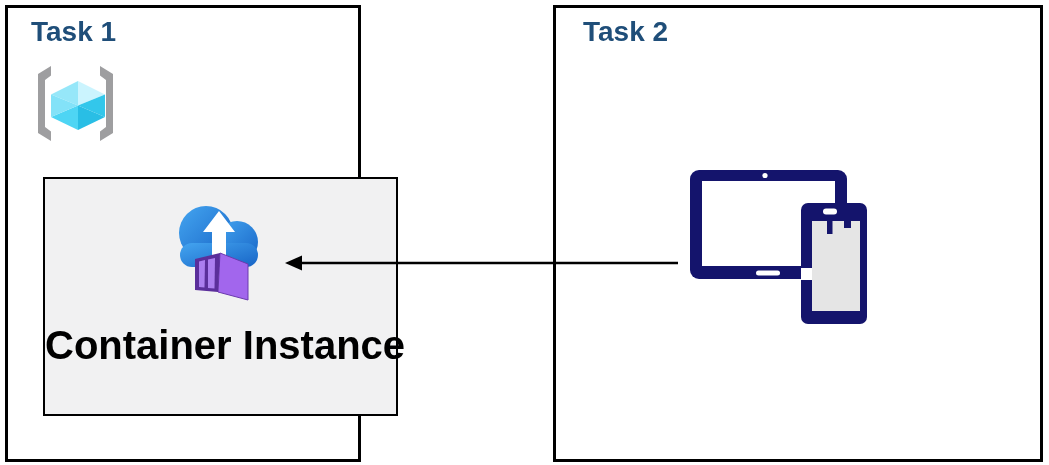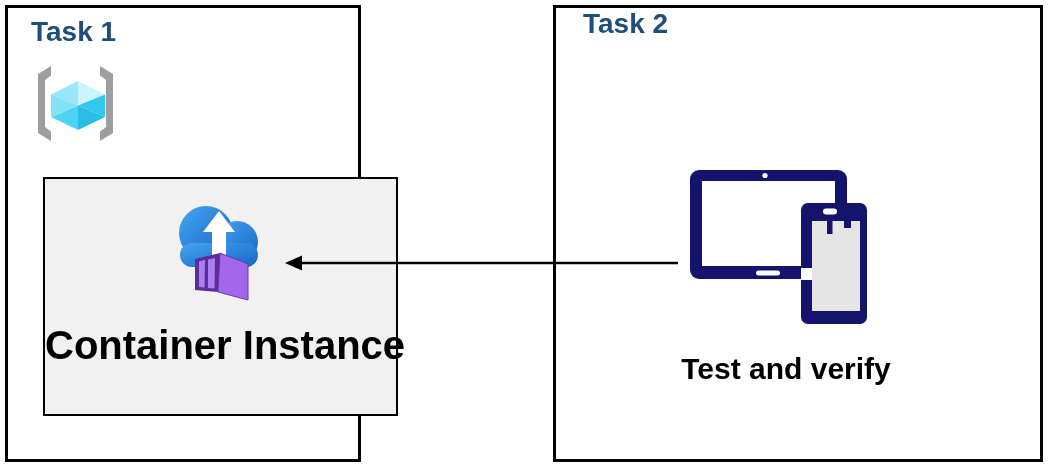--- a/index.html
+++ b/index.html
@@ -34,21 +34,21 @@
   .task1-box { left: 5px; top: 5px; width: 356px; height: 457px; }
   .task2-box { left: 553px; top: 5px; width: 490px; height: 457px; }
   .box-title {
     position: absolute;
     font-size: 28px;
     font-weight: 700;
     color: var(--task-title);
     white-space: nowrap;
   }
   .task1-title { left: 23px; top: 8px; }
-  .task2-title { left: 27px; top: 0; }
+  .task2-title { left: 27px; top: 8px; }
   .rg-icon { position: absolute; left: 25px; top: 55px; width: 85px; height: 80px; }
   .rg-name {
     position: absolute;
     left: 122px; top: 76px;
     font-size: 31px;
     font-weight: 700;
     color: var(--text);
     white-space: nowrap;
   }
   .inner-box {
@@ -141,21 +141,20 @@
         <g>
           <rect x="116" y="37" width="66" height="121" rx="7" style="fill:var(--navy)"></rect>
           <rect x="127" y="55" width="48" height="90" style="fill:var(--phone-screen)"></rect>
           <rect x="138" y="42.5" width="14" height="6" rx="3" fill="#ffffff"></rect>
           <rect x="116" y="102" width="11" height="12" fill="#ffffff"></rect>
           <rect x="142" y="55" width="5.5" height="13" style="fill:var(--navy)"></rect>
           <rect x="159" y="55" width="7" height="7" style="fill:var(--navy)"></rect>
         </g>
       </svg>
     </div>
-    <div class="t2-label">Test and verify</div>
   </div>
 
   <svg class="arrow-svg" width="402" height="32" viewBox="0 0 402 32">
     <line x1="398" y1="15" x2="18" y2="15" stroke="#000000" stroke-width="2.6"></line>
     <polygon points="5,15 22,7.5 22,22.5" fill="#000000"></polygon>
   </svg>
 
 </div>
 
 </body></html>

